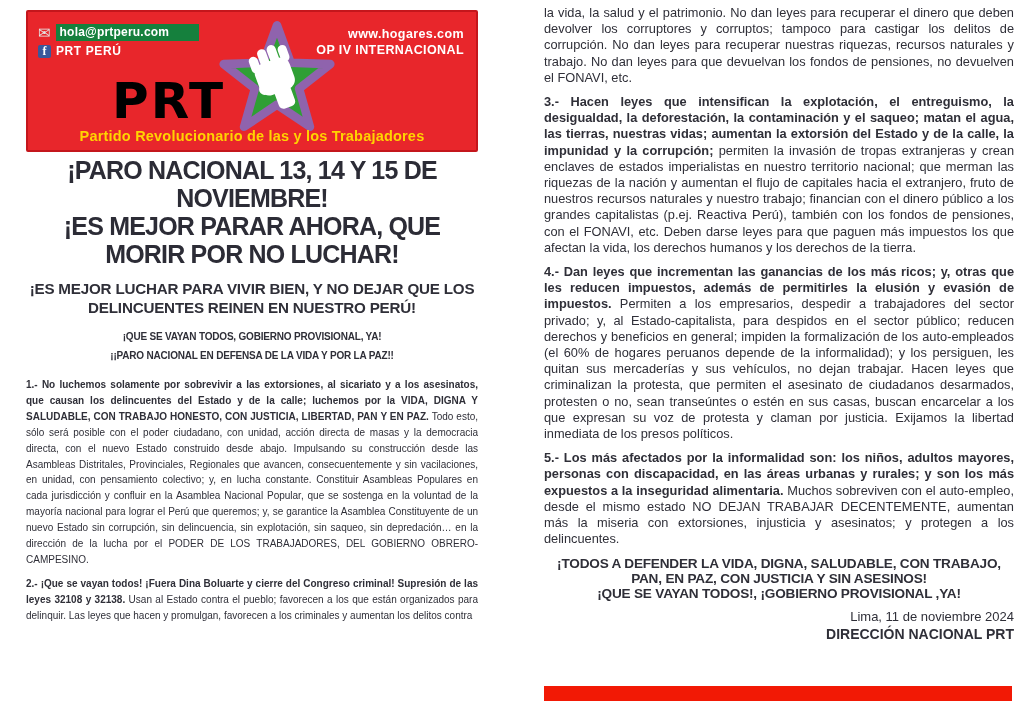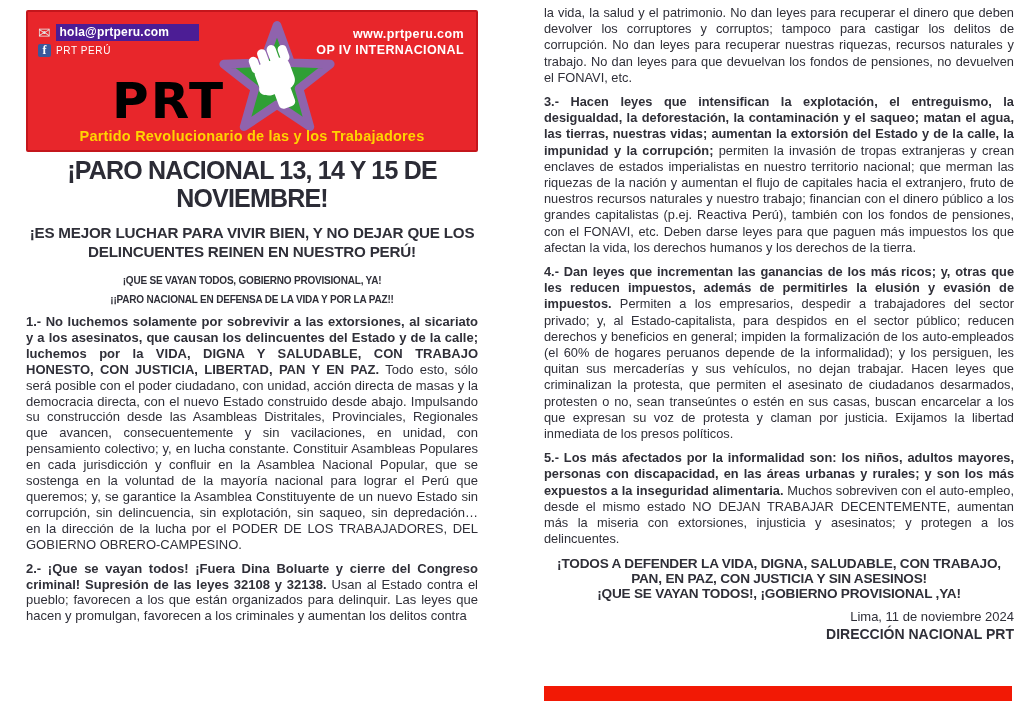--- a/index.html
+++ b/index.html
@@ -11,29 +11,29 @@
 
   
   .banner {
     position:absolute; left:26px; top:10px; width:452px; height:142px;
     background:#e8262b; border:2px solid #c4161c; border-radius:2px;
   }
   .contact { position:absolute; left:10px; top:12px; }
   .contact-row { display:flex; align-items:center; gap:5px; margin-bottom:3px; }
   .envelope-glyph { color:#e3e3e3; font-size:15px; line-height:15px; }
   .email-chip {
-    background:#4c1d95; color:#ffffff; font-weight:bold; font-size:12px;
+    background:#15803d; color:#ffffff; font-weight:bold; font-size:12px;
     line-height:15px; padding:1px 30px 1px 4px; letter-spacing:.2px;
   }
   .fb-badge {
     width:13px; height:13px; background:#3a589b; color:#ffffff; font-weight:bold;
     font-size:12px; line-height:13px; text-align:center; border-radius:2px;
     font-family:"Liberation Serif", serif;
   }
-  .fb-label { color:#ffffff; font-size:10px; letter-spacing:.6px; }
+  .fb-label { color:#ffffff; font-size:12px; letter-spacing:.6px;font-weight:bold; }
   .links {
     position:absolute; right:12px; top:14px; text-align:right; color:#ffffff;
     font-weight:bold; font-size:12.5px; line-height:16px; letter-spacing:.4px;
   }
   .logo-text {
     position:absolute; left:84px; top:60px; color:#000000;
     font-family:"DejaVu Sans", sans-serif; font-weight:bold; font-size:50px;
     letter-spacing:2px;
   }
   .star-logo { position:absolute; left:188px; top:6px; width:122px; height:122px; }
@@ -50,21 +50,21 @@
   }
   .headline .hl { display:block;text-align:center; }
   .sub1 {
     margin-top:11px; text-align:center; font-weight:bold; font-size:15.2px;
     line-height:19px; letter-spacing:-0.2px;
   }
   .sub2 {
     margin-top:10px; text-align:center; font-weight:bold; font-size:10px;
     line-height:19px; letter-spacing:-0.2px;
   }
-  .body-copy { margin-top:5px; font-size:13px; line-height:15.9px; text-align:justify; }
+  .body-copy { margin-top:12px; font-size:10px; line-height:15.9px; text-align:justify; }
   .body-copy p + p { margin-top:8px; }
   .lead { font-weight:bold; }
 
   
   .col-right { position:absolute; left:544px; top:5px; width:470px;
     font-size:12.8px; line-height:16.2px; text-align:justify; }
   .col-right p + p { margin-top:8px; }
   .closing {
     margin-top:14px; text-align:center !important; font-weight:bold;
     font-size:13.6px; line-height:15px; letter-spacing:-0.2px;
@@ -88,21 +88,21 @@
         <span class="envelope-glyph">✉</span>
         <span class="email-chip">hola@prtperu.com</span>
       </div>
       <div class="contact-row">
         <span class="fb-badge">f</span>
         <span class="fb-label">PRT PERÚ</span>
       </div>
     </div>
 
     <div class="links">
-      <div>www.prtperu.com</div>
+      <div>www.hogares.com</div>
       <div>OP IV INTERNACIONAL</div>
     </div>
 
     <div class="logo-text">PRT</div>
 
     <svg class="star-logo" viewBox="0 0 100 100" xmlns="http://www.w3.org/2000/svg" aria-hidden="true">
       <polygon points="50,6 61.2,36.6 93.7,37.8 68.1,57.9 77,89.2 50,71 23,89.2 31.9,57.9 6.3,37.8 38.8,36.6" fill="#2f9f35" stroke="#8f63ad" stroke-width="7" stroke-linejoin="round"></polygon>
       <g transform="rotate(-20 50 50)" fill="#ffffff">
         <rect x="44" y="56" width="14" height="19" rx="4"></rect>
         <rect x="34" y="34" width="30" height="27" rx="8"></rect>
@@ -113,20 +113,21 @@
         <rect x="33" y="50" width="30" height="9" rx="4.5"></rect>
       </g>
     </svg>
 
     <div class="tagline">Partido Revolucionario de las y los Trabajadores</div>
   </header>
 
   <section class="col-left">
     <h1 class="headline">
       <span class="hl">¡PARO NACIONAL 13, 14 Y 15 DE NOVIEMBRE!</span>
+      <span class="hl">¡ES MEJOR PARAR AHORA, QUE MORIR POR NO LUCHAR!</span>
     </h1>
 
     <p class="sub1">¡ES MEJOR LUCHAR PARA VIVIR BIEN, Y NO DEJAR QUE LOS DELINCUENTES REINEN EN NUESTRO PERÚ!</p>
 
     <p class="sub2">
       <span>¡QUE SE VAYAN TODOS, GOBIERNO PROVISIONAL, YA!</span><br>
       <span>¡¡PARO NACIONAL EN DEFENSA DE LA VIDA Y POR LA PAZ!!</span>
     </p>
 
     <div class="body-copy">

